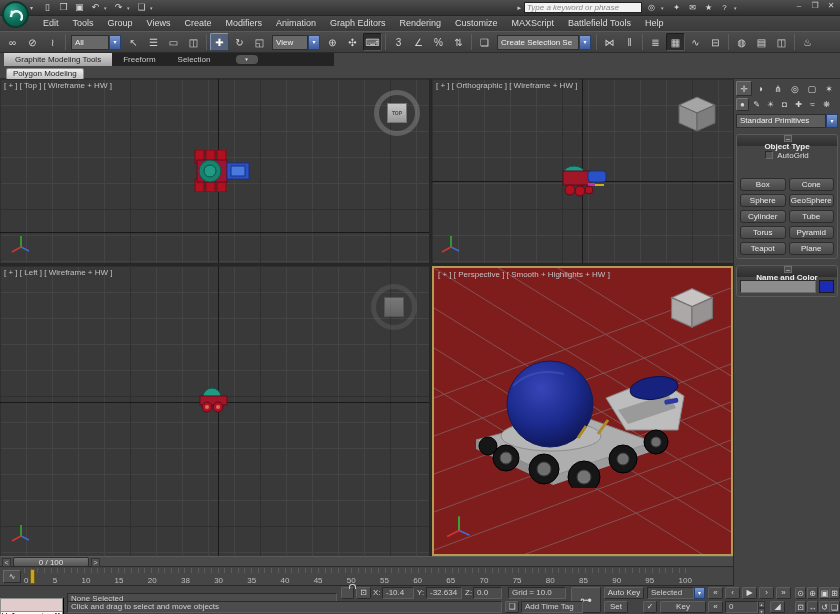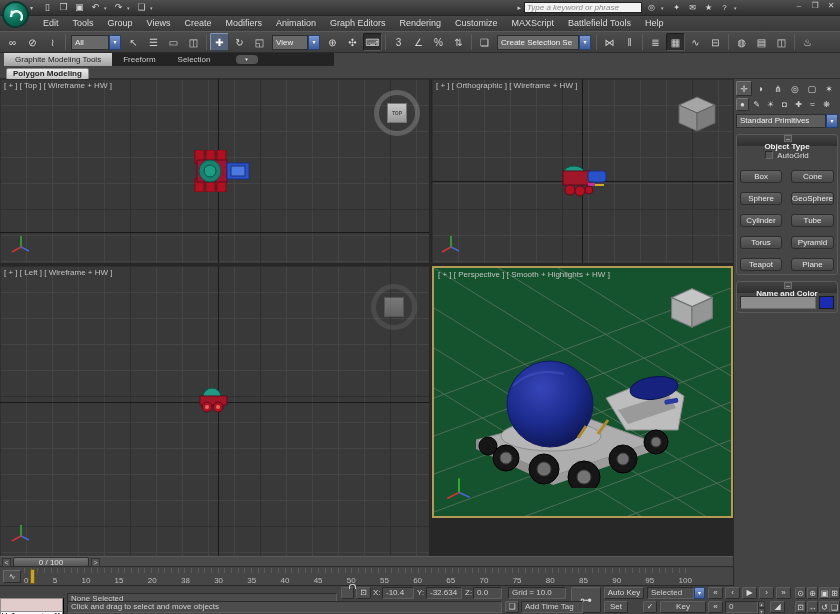--- a/index.html
+++ b/index.html
@@ -54,36 +54,36 @@
   
   #ribbon { position:absolute; left:0; top:53px; width:840px; height:26px; background:#454545;
     border-bottom:1px solid #2d2d2d; }
   .ribbon-strip { position:absolute; left:4px; top:0; width:330px; height:13px; background:#242424;
     display:flex; align-items:stretch; }
   .rtab { font-size:8px; line-height:13px; padding:0 11px; color:#c9c9c9; }
   .rtab.on { background:linear-gradient(#d6d6d6,#a2a2a2); color:#1b1b1b; }
   .rpill { align-self:center; margin-left:14px; width:22px; height:9px; background:#555;
     border-radius:4px; color:#eee; font-size:5px; line-height:9px; text-align:center; }
   .poly-btn { position:absolute; left:6px; top:15px; height:12px; background:linear-gradient(#ececec,#c4c4c4);
-    border:1px solid #8a8a8a; border-radius:2px; font-size:8px; line-height:10px; padding:0 6px; color:#222;font-weight:bold; }
+    border:1px solid #8a8a8a; border-radius:2px; font-size:8px; line-height:10px; padding:0 6px; color:#222; }
 
   
   #viewports { position:absolute; left:0; top:79px; width:733px; height:477px; background:#272727; }
   .vp { position:absolute; overflow:hidden; }
   .wire { background-color:#393939;
     background-image:
       linear-gradient(to right,#2f2f2f 1px,transparent 1px),
       linear-gradient(to bottom,#2f2f2f 1px,transparent 1px),
       linear-gradient(to right,#444 1px,transparent 1px),
       linear-gradient(to bottom,#444 1px,transparent 1px);
     background-size:130px 130px,130px 130px,26px 26px,26px 26px; }
   #vp-top   { left:0;   top:0;   width:429px; height:184px; }
   #vp-ortho { left:432px; top:0; width:301px; height:184px; }
   #vp-left  { left:0;   top:187px; width:429px; height:290px; }
-  #vp-persp { left:432px; top:187px; width:301px; height:252px; background:#14532d;
+  #vp-persp { left:432px; top:187px; width:301px; height:290px; background:#7f1d1d;
     border:2px solid #b59a54; }
   .vp-label { position:absolute; left:4px; top:2px; font-size:8px; color:#c2c2c2; z-index:5; }
   .axis-v { position:absolute; top:0; bottom:0; width:1px; background:#191919; }
   .axis-h { position:absolute; left:0; right:0; height:1px; background:#191919; }
   .tripod { position:absolute; }
   .vcube-ring { position:absolute; width:46px; height:46px; border:5px solid rgba(165,165,165,.35);
     border-radius:50%; display:flex; align-items:center; justify-content:center; z-index:6; }
   .vcube-face { width:20px; height:20px; background:linear-gradient(#c6c6c6,#989898);
     border:1px solid #747474; font-size:5px; color:#4a4a4a; display:flex; align-items:center;
     justify-content:center; font-weight:bold; }
@@ -108,21 +108,21 @@
   .rollout { border:1px solid #5a5a5a; border-radius:3px; margin-top:6px; background:#454545; }
   .ro-head { height:11px; background:linear-gradient(#424242,#2f2f2f); display:flex; align-items:center;
     border-radius:3px 3px 0 0;flex-direction:column; }
   .ro-minus { width:8px; height:8px; margin-left:2px; background:#4c4c4c; border:1px solid #6e6e6e;
     color:#ddd; font-size:7px; line-height:5px; text-align:center; }
   .ro-title { flex:1; text-align:center; font-size:8px; font-weight:bold; color:#ececec; }
   .ro-body { padding:3px; }
   .ag-row { display:flex; align-items:center; gap:4px; justify-content:center; height:12px; }
   .chk { width:8px; height:8px; background:#555; border:1px solid; border-color:#2c2c2c #6a6a6a #6a6a6a #2c2c2c; }
   .ag-label { font-size:8px; color:#ddd; }
-  .obj-grid { display:grid; grid-template-columns:1fr 1fr; gap:9px; margin-top:9px; }
+  .obj-grid { display:grid; grid-template-columns:1fr 1fr; gap:3px; margin-top:17px; }
   .obj-btn { height:13px; background:linear-gradient(#616161,#484848); border:1px solid #2d2d2d;
     border-radius:3px; color:#e8e8e8; font-size:8px; line-height:11px; text-align:center; }
   .nc-row { display:flex; gap:3px; align-items:center; }
   .name-field { flex:1; height:13px; background:#8d8d8d; border:1px solid; border-color:#2c2c2c #6a6a6a #6a6a6a #2c2c2c; }
   .swatch { width:15px; height:13px; background:#1c2bb4; border:1px solid #1a1a1a; }
 
   
   #timeslider { position:absolute; left:0; top:556px; width:733px; height:11px; background:#4a4a4a;
     border-top:1px solid #5a5a5a; border-bottom:1px solid #2c2c2c; }
   .ts-arr { position:absolute; top:1px; width:9px; height:9px; font-size:7px; line-height:8px;

